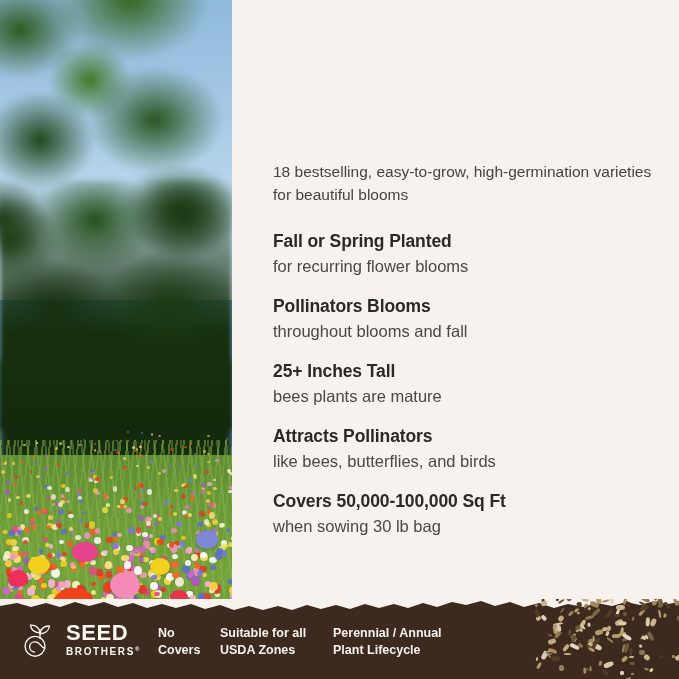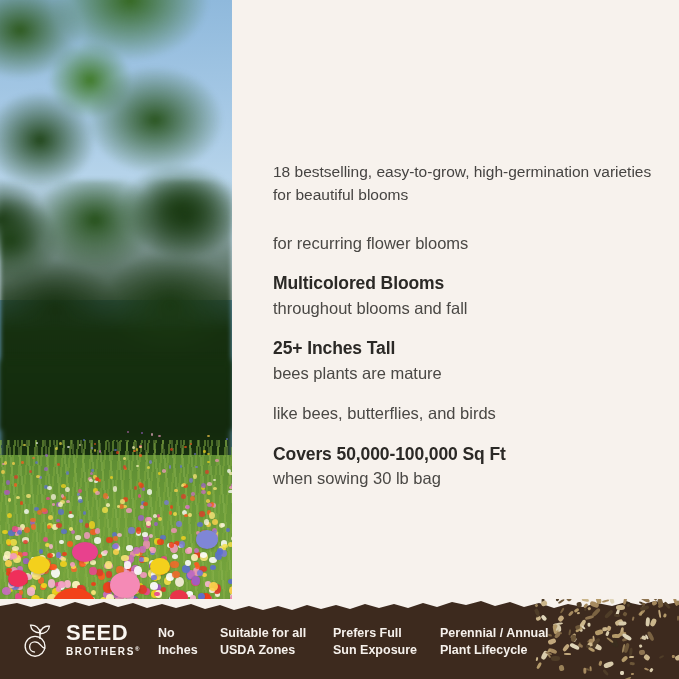--- a/index.html
+++ b/index.html
@@ -817,31 +817,33 @@
         <div class="fl" style="left: 8px; top: 140px; width: 20px; height: 17px; background: rgb(239, 47, 90); box-shadow: rgba(0, 0, 0, 0.22) 0px 1px 3px;"></div>
         <div class="fl" style="left: 170px; top: 160px; width: 18px; height: 15px; background: rgb(232, 52, 74); box-shadow: rgba(0, 0, 0, 0.22) 0px 1px 3px;"></div>
       </div>
   </div>
 
   <div class="content">
     <div class="lead">18 bestselling, easy-to-grow, high-germination varieties for beautiful blooms</div>
 
     <div class="features" id="features-list">
         <div class="feature">
+          <div class="feature-title">Fall or Spring Planted</div>
           <div class="feature-sub">for recurring flower blooms</div>
         </div>
         <div class="feature">
-          <div class="feature-title">Multicolored Blooms</div>
+          <div class="feature-title">Pollinators Blooms</div>
           <div class="feature-sub">throughout blooms and fall</div>
         </div>
         <div class="feature">
           <div class="feature-title">25+ Inches Tall</div>
           <div class="feature-sub">bees plants are mature</div>
         </div>
         <div class="feature">
+          <div class="feature-title">Attracts Pollinators</div>
           <div class="feature-sub">like bees, butterflies, and birds</div>
         </div>
         <div class="feature">
           <div class="feature-title">Covers 50,000-100,000 Sq Ft</div>
           <div class="feature-sub">when sowing 30 lb bag</div>
         </div>
       </div>
   </div>
 
   <div class="footer">
@@ -864,25 +866,23 @@
         </g>
       </svg>
       <span class="logo-text">
         <span class="logo-eden">SEED</span>
         <span class="logo-brothers"><span>BROTHERS</span><span class="reg">®</span></span>
       </span>
     </div>
 
     <div class="badges" id="badge-row">
         <div class="badge b0">No
-Inches</div>
+Covers</div>
         <div class="badge b1">Suitable for all
 USDA Zones</div>
-        <div class="badge b2">Prefers Full
-Sun Exposure</div>
         <div class="badge b3">Perennial / Annual
 Plant Lifecycle</div>
       </div>
 
     <div class="seed-pile" id="seed-pile">
         <div class="seed" style="left: 77.6px; top: 72.3px; width: 7.5px; height: 3.6px; background: rgb(58, 45, 30); transform: rotate(208deg);"></div>
         <div class="seed" style="left: 43.8px; top: 72.5px; width: 5.2px; height: 1.9px; background: rgb(109, 87, 57); transform: rotate(102deg);"></div>
         <div class="seed" style="left: 57.3px; top: 66.9px; width: 7.3px; height: 2px; background: rgb(194, 168, 124); transform: rotate(265deg);"></div>
         <div class="seed" style="left: 105.7px; top: 31.2px; width: 5.9px; height: 2.3px; background: rgb(79, 61, 40); transform: rotate(208deg);"></div>
         <div class="seed" style="left: 54.4px; top: 51.7px; width: 3.8px; height: 3.2px; background: rgb(216, 203, 171); transform: rotate(86deg);"></div>

